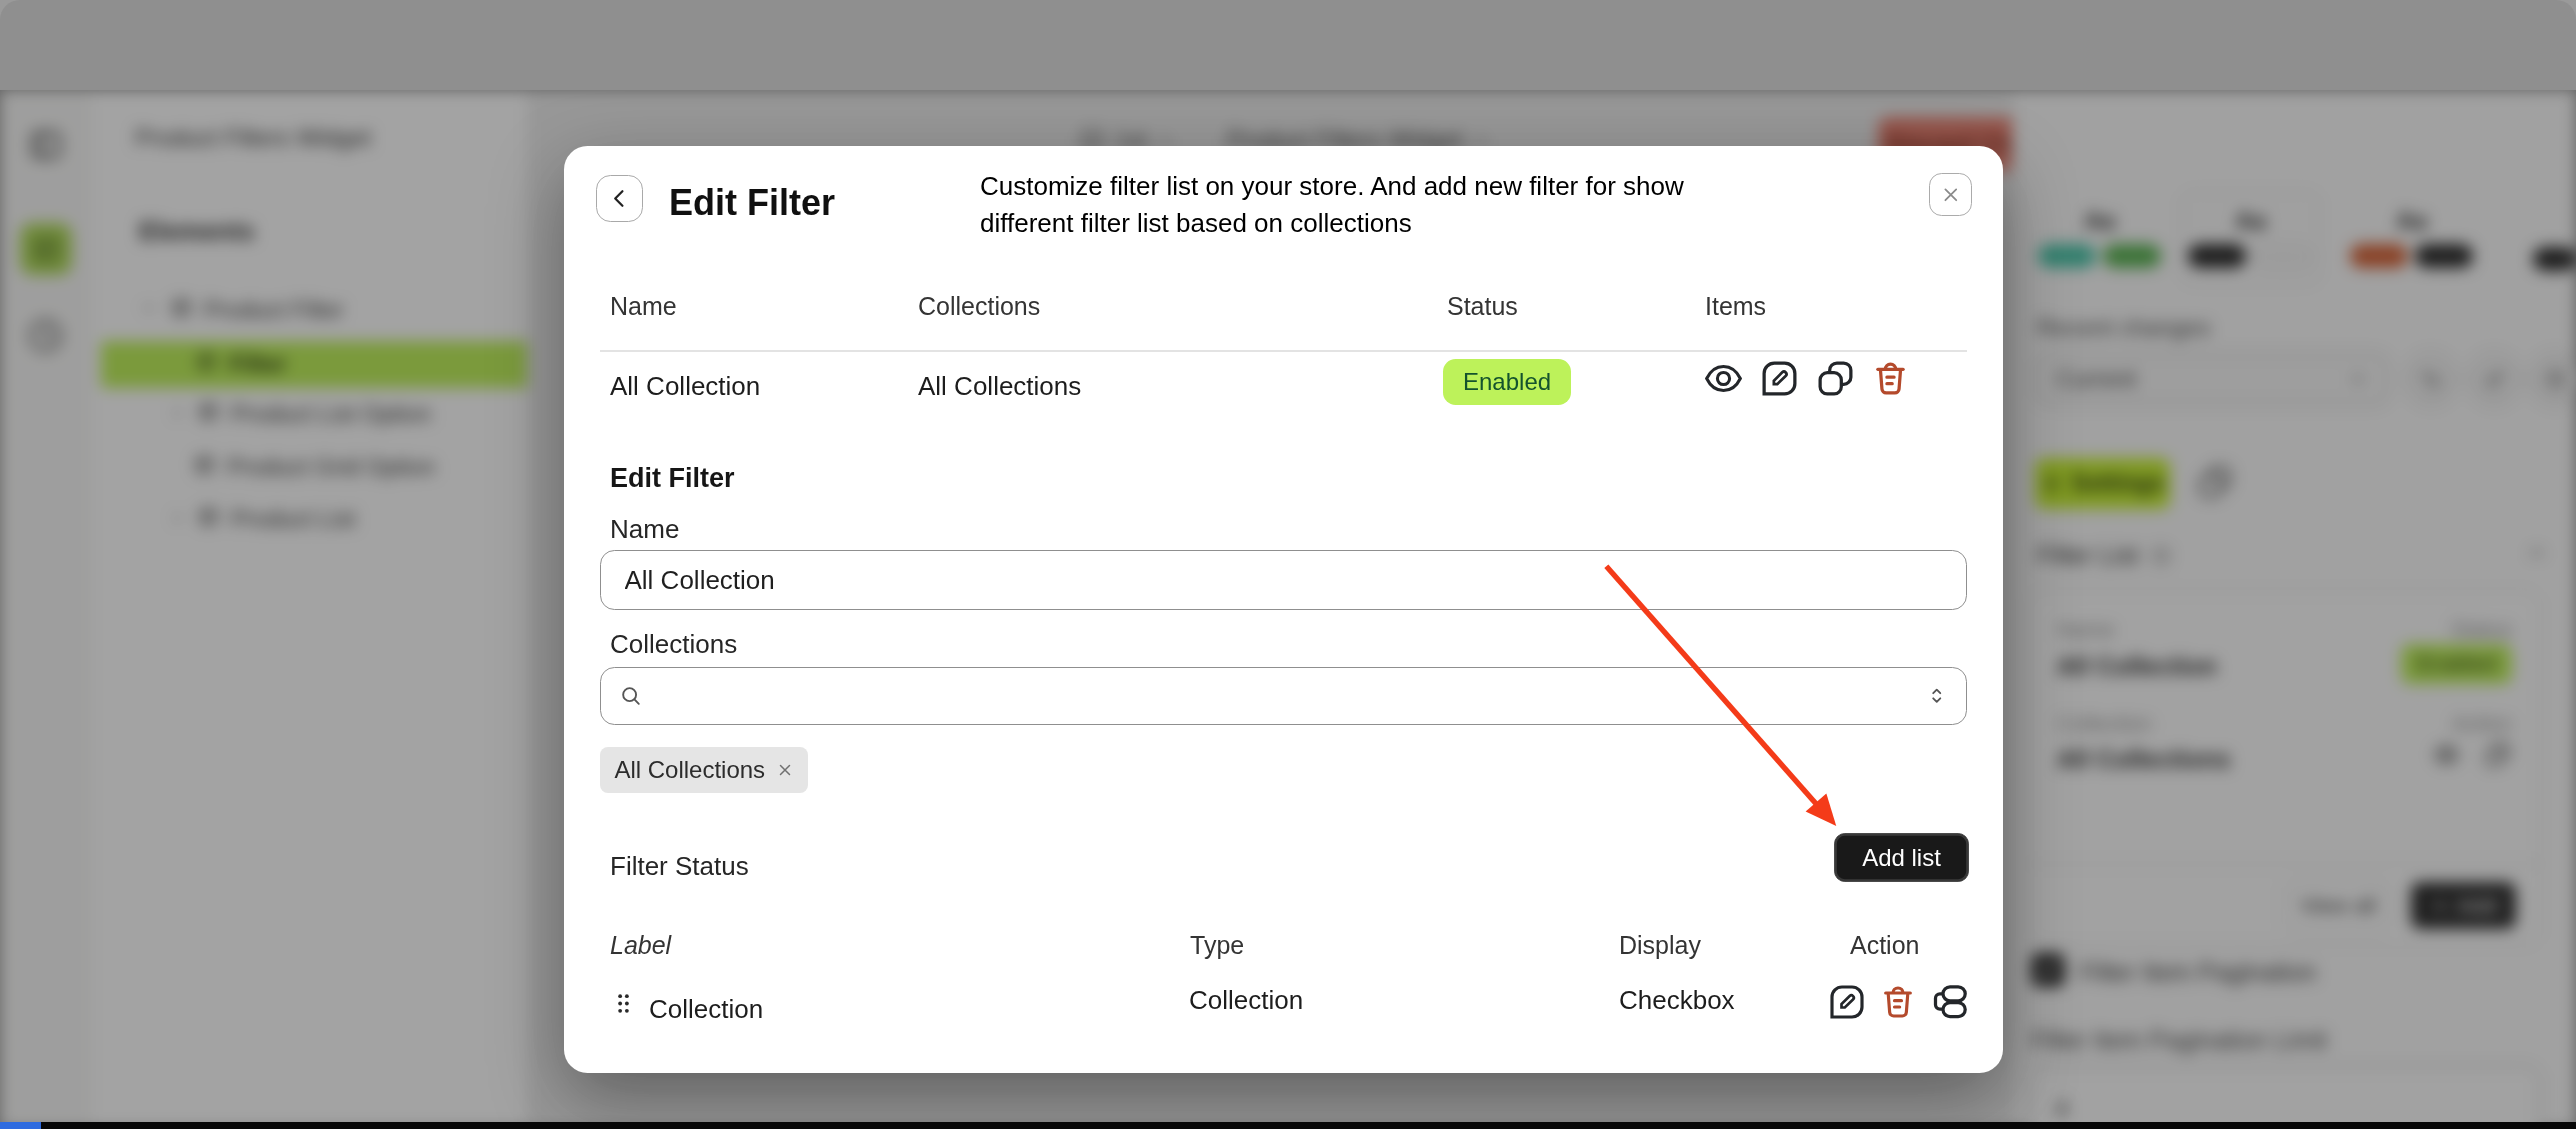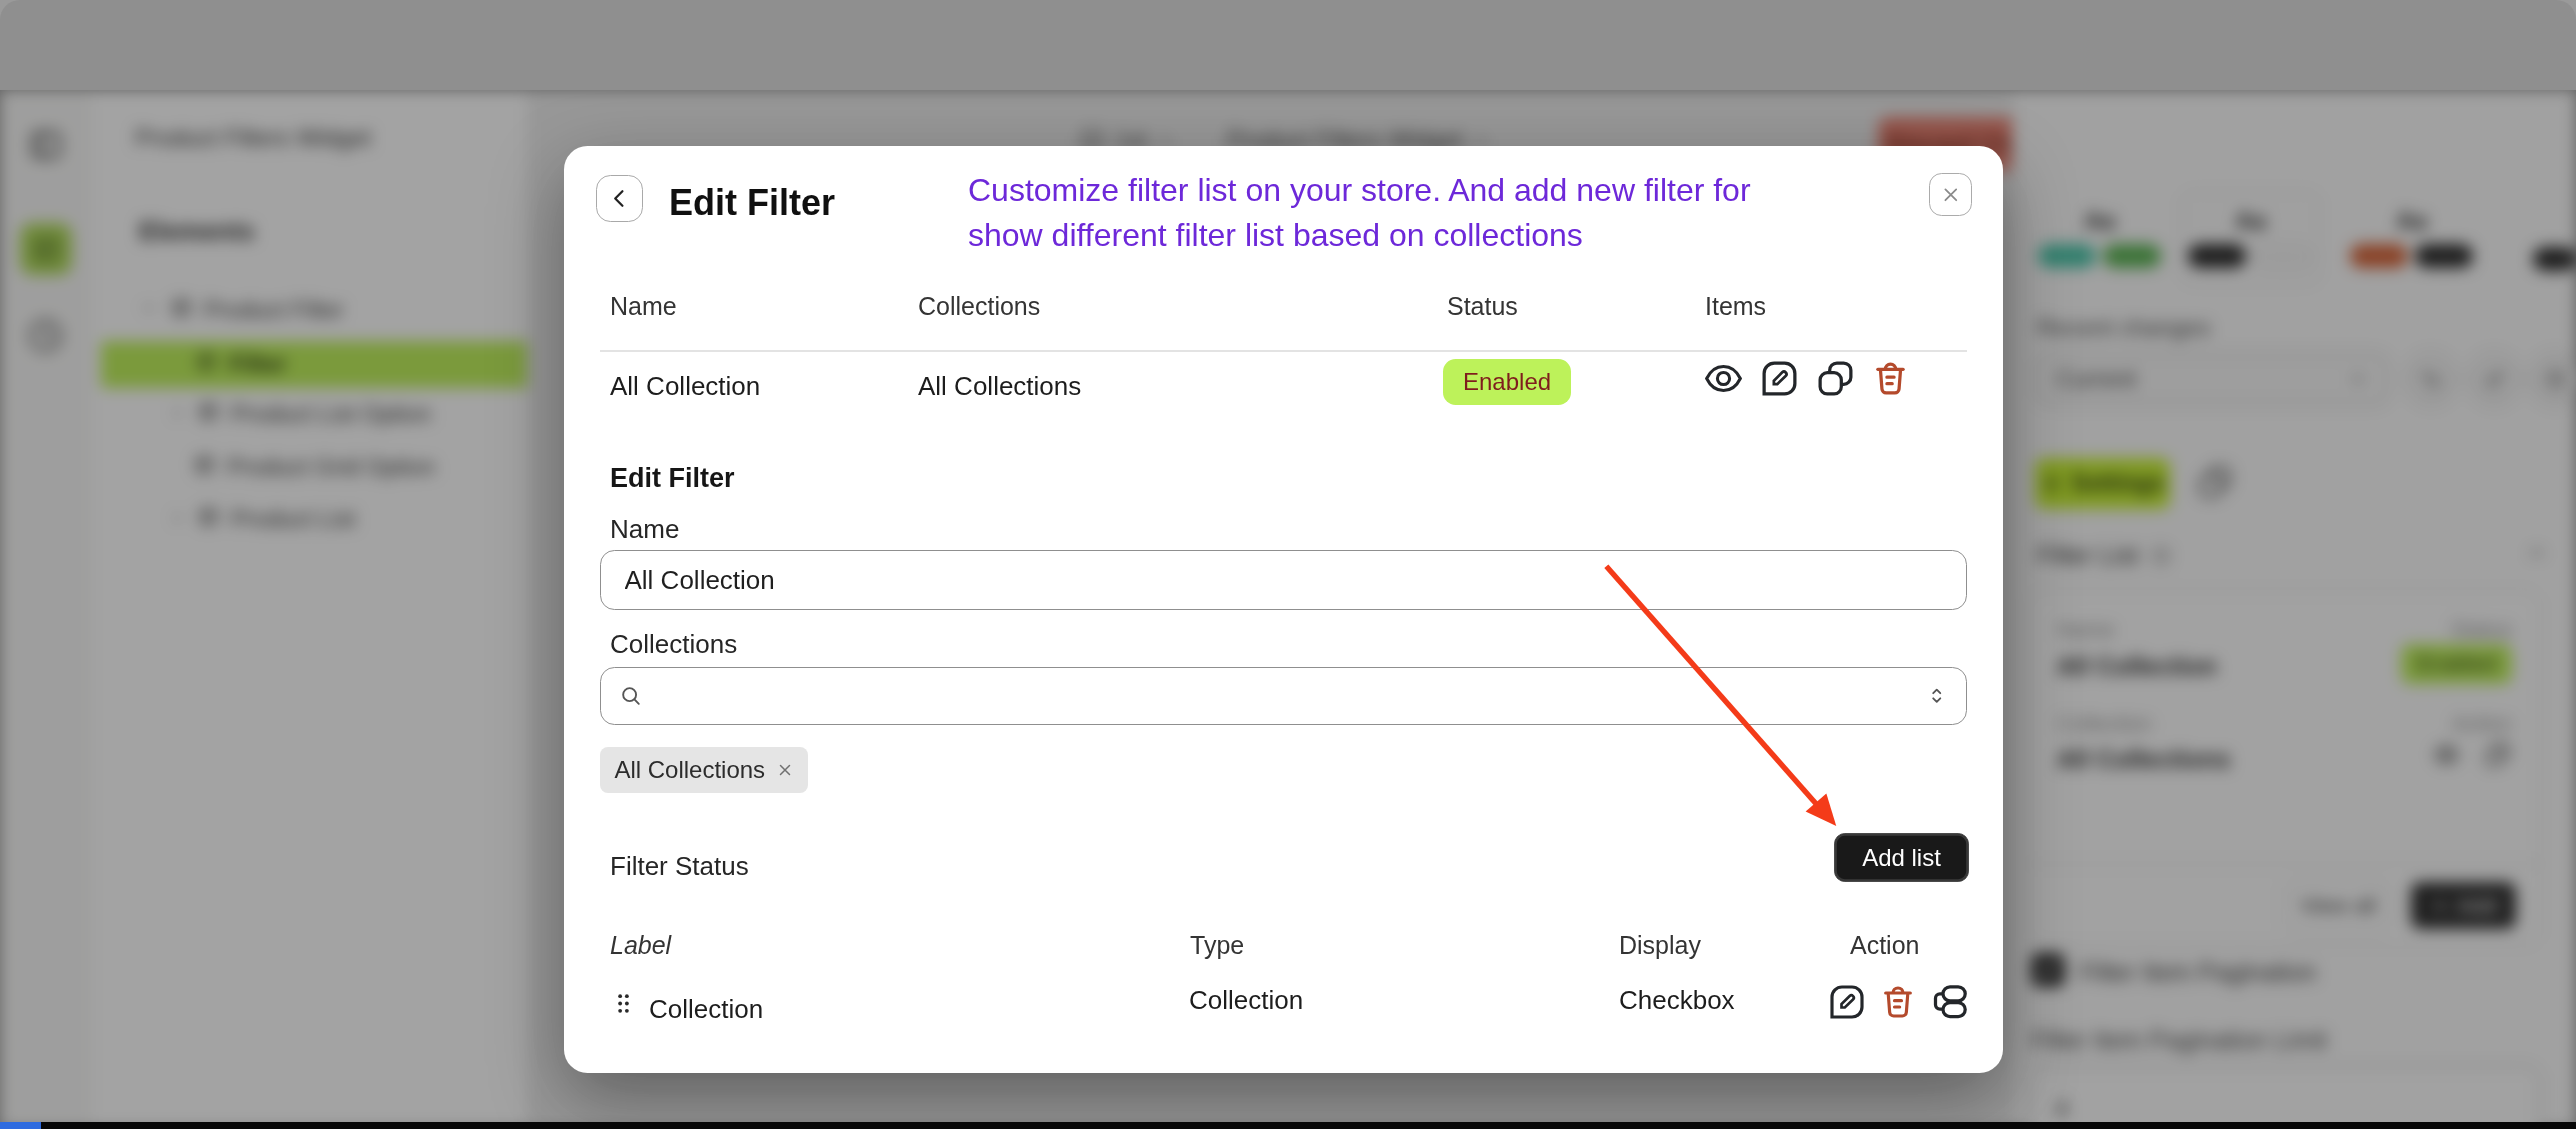--- a/index.html
+++ b/index.html
@@ -87,28 +87,28 @@
   .rp-input{position:absolute;left:2029px;top:976px;width:511px;height:87px;border:1.8px solid #9a9a9a;
     border-radius:12.6px;background:#fdfdfd;box-sizing:border-box;font-size:23.5px;color:#2a2a2a;
     padding:0 25px;font-family:"Liberation Sans",sans-serif;}
 
   
   .modal{position:absolute;left:564px;top:146px;width:1439px;height:927px;background:#fff;border-radius:23.5px;
     box-shadow:0 25px 72px rgba(0,0,0,.38);z-index:10;}
   .m-back{position:absolute;left:32px;top:29px;width:47px;height:47px;border:1.8px solid #a9a9a9;border-radius:14.4px;
     background:#fff;color:#222;display:flex;align-items:center;justify-content:center;cursor:pointer;}
   .m-title{position:absolute;left:105px;top:36px;font-size:36px;font-weight:bold;color:#101010;}
-  .m-desc{position:absolute;left:404px;top:21.6px;width:794px;font-size:32px;line-height:1.42;color:#6d28d9;}
+  .m-desc{position:absolute;left:416px;top:21.6px;width:794px;font-size:26px;line-height:1.42;color:#000000;}
   .m-close{position:absolute;right:31px;top:27px;width:43px;height:43px;border:1.8px solid #ababab;border-radius:12.6px;
     background:#fff;color:#8b8b8b;display:flex;align-items:center;justify-content:center;cursor:pointer;}
   .m-th{position:absolute;font-size:25px;color:#343434;}
   .m-sep{position:absolute;left:36px;right:36px;top:204px;height:1.8px;background:#e3e3e3;}
   .m-cell{position:absolute;font-size:26px;color:#1d1d1d;}
   .m-badge{position:absolute;left:879px;top:213px;background:#bdf25a;border-radius:12.6px;padding:9px 20px;
-    font-size:24px;color:#7f1d1d;}
+    font-size:24px;color:#14532d;}
   .m-actions{position:absolute;left:1138px;top:211px;display:flex;align-items:center;gap:14.4px;}
   .icon-btn{border:none;background:none;padding:0;color:#23262a;display:flex;cursor:pointer;}
   .icon-btn.red{color:#b44a2c;}
   .m-h2{position:absolute;left:46px;top:317px;font-size:27px;font-weight:bold;color:#161616;}
   .m-label{position:absolute;font-size:26px;color:#262626;}
   .m-input{position:absolute;left:36px;width:1367px;height:60px;border:1.8px solid #8f8f8f;border-radius:14.4px;
     box-sizing:border-box;font-size:26px;color:#1f1f1f;padding:0 23.5px;background:#fff;
     font-family:"Liberation Sans",sans-serif;}
   .m-selwrap{position:absolute;left:36px;top:521px;width:1367px;height:58px;border:1.8px solid #8f8f8f;
     border-radius:14.4px;box-sizing:border-box;display:flex;align-items:center;padding:0 18px;gap:12.6px;color:#555;}

